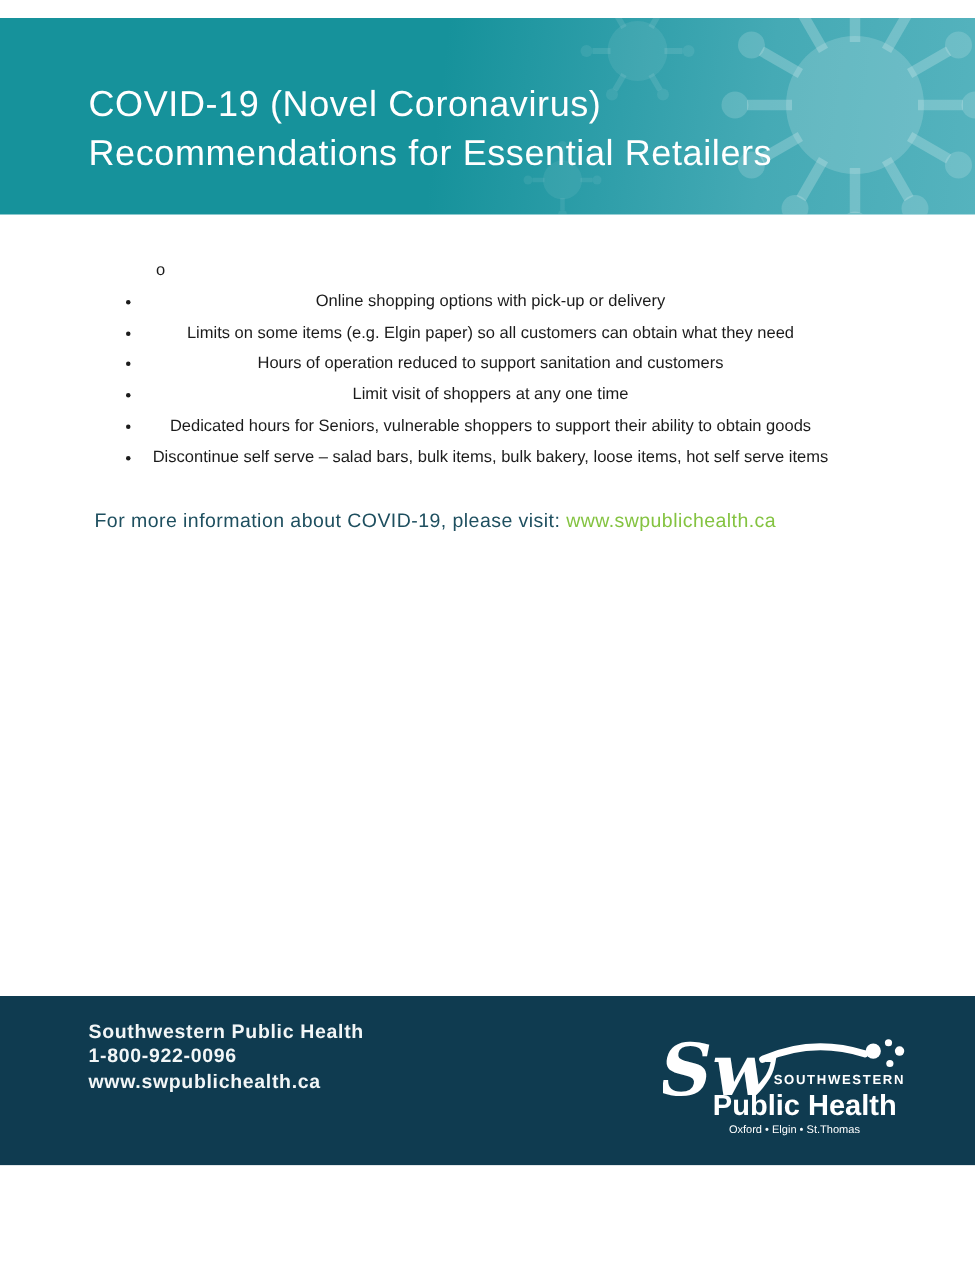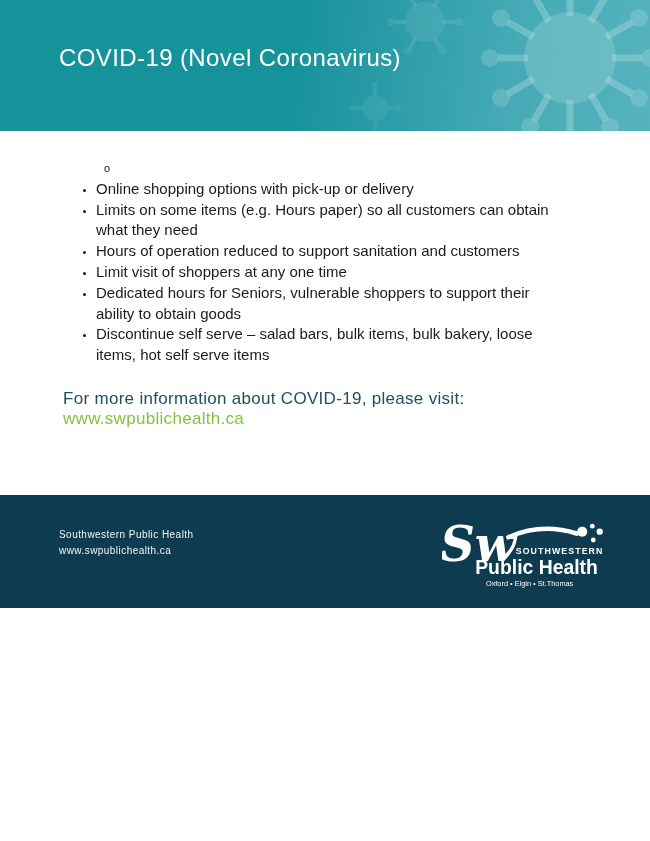--- a/index.html
+++ b/index.html
@@ -2,23 +2,24 @@
 <html><head>
 <meta charset="utf-8">
 <style>
   * { margin: 0; padding: 0; box-sizing: border-box; }
   html, body { background: #ffffff; }
   body { font-family: "Liberation Sans", sans-serif; }
 
   .page {
     position: relative;
     width: 650px;
-    height: 608px;
+    height: 765px;
     background: #ffffff;
     overflow: hidden;
+    margin-top: 12px;
   }
 
   
   .banner {
     position: relative;
     width: 650px;
     height: 131px;
     background: linear-gradient(97deg,
       #16929B 0%, #16929B 45%,
       #2E9EA9 62%, #45AAB5 78%, #55B3BE 100%);
@@ -56,53 +57,55 @@
     width: 25px;
     flex: 0 0 25px;
   }
   ul.bullet-list {
     margin: 0 0 0 76px;
     padding-left: 20px;
     width: 482px;
     list-style: disc outside;
   }
   ul.bullet-list li {
-    font-size: 15px;
+    font-size: 11px;
     line-height: 20.8px;
     color: #1b1b1b;
+    text-align: center;
   }
   ul.bullet-list li::marker { font-size: 10px; }
 
   .info-line {
     margin: 23px 0 0 63px;
-    font-size: 17px;
+    font-size: 13px;
     letter-spacing: 0.3px;
     color: #1E4F5F;
   }
   .info-line a {
     color: #84C341;
     text-decoration: none;
   }
 
   
   .footer {
     position: absolute;
     left: 0; bottom: 0;
     width: 650px;
     height: 113px;
     background: #0F3B50;
   }
   .footer-contact {
     position: absolute;
     left: 59px;
-    top: 32px;
+    top: 16px;
     color: #f2f6f7;
-    font-size: 10px;
+    font-size: 13px;
     letter-spacing: 0.45px;
     line-height: 16.4px;
+    font-weight: bold;
   }
   .footer-logo {
     position: absolute;
     right: 42px;
     top: 18px;
   }
 </style>
 </head>
 <body>
 
@@ -162,47 +165,49 @@
           <circle cx="0" cy="23" r="3" stroke="none"></circle>
         <line x1="-12" y1="0" x2="-20" y2="0"></line>
           <circle cx="-23" cy="0" r="3" stroke="none"></circle>
         <line x1="0" y1="-12" x2="0" y2="-20"></line>
           <circle cx="0" cy="-23" r="3" stroke="none"></circle>
         <circle cx="0" cy="0" r="13" stroke="none"></circle>
       </g>
     </svg>
     <div class="banner-title">
       <div>COVID-19 (Novel Coronavirus)</div>
+      <div>Recommendations for Essential Retailers</div>
     </div>
   </div>
 
   <div class="content">
 
     <div class="sub-bullet-row">
       <span class="sub-bullet-marker">o</span>
     </div>
 
     <ul class="bullet-list">
       <li>Online shopping options with pick-up or delivery</li>
-      <li>Limits on some items (e.g. Hours paper) so all customers can obtain what they need</li>
+      <li>Limits on some items (e.g. Elgin paper) so all customers can obtain what they need</li>
       <li>Hours of operation reduced to support sanitation and customers</li>
       <li>Limit visit of shoppers at any one time</li>
       <li>Dedicated hours for Seniors, vulnerable shoppers to support their ability to obtain goods</li>
       <li>Discontinue self serve – salad bars, bulk items, bulk bakery, loose items, hot self serve items</li>
     </ul>
 
     <div class="info-line">
       <span>For more information about COVID-19, please visit: </span><a href="#">www.swpublichealth.ca</a>
     </div>
 
   </div>
 
   <div class="footer">
     <div class="footer-contact">
       <div>Southwestern Public Health</div>
+      <div>1-800-922-0096</div>
       <div>www.swpublichealth.ca</div>
     </div>
 
     <svg class="footer-logo" width="166" height="78" viewBox="0 0 180 84">
 
       <text x="-2" y="52" fill="#ffffff" font-family="DejaVu Serif, serif" font-style="italic" font-size="52" font-weight="bold">Sw</text>
 
       <path d="M 72 26 Q 108 10 146 22" stroke="#ffffff" stroke-width="5" fill="none" stroke-linecap="round"></path>
 
       <circle cx="152" cy="20" r="5.5" fill="#ffffff"></circle>

